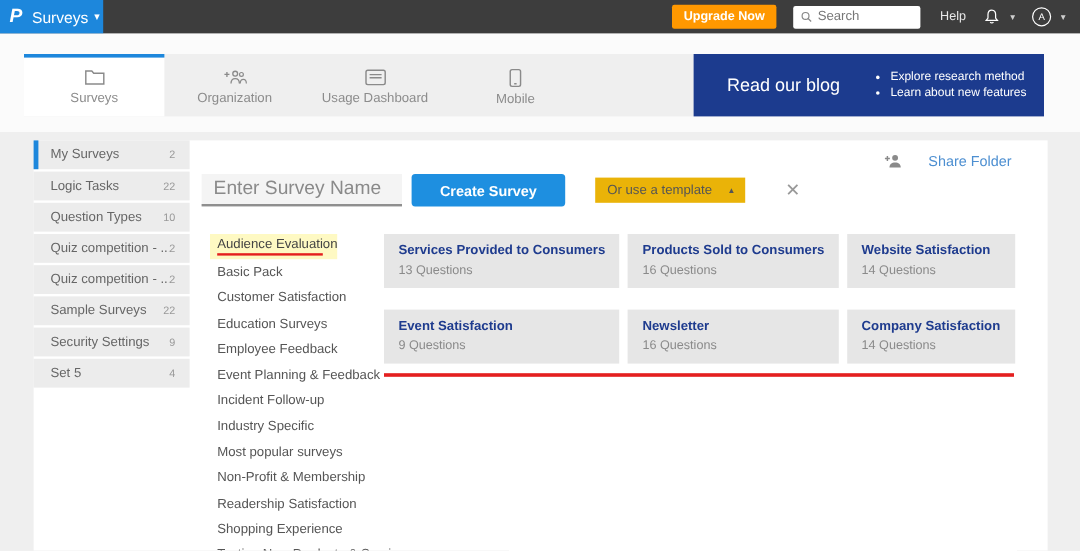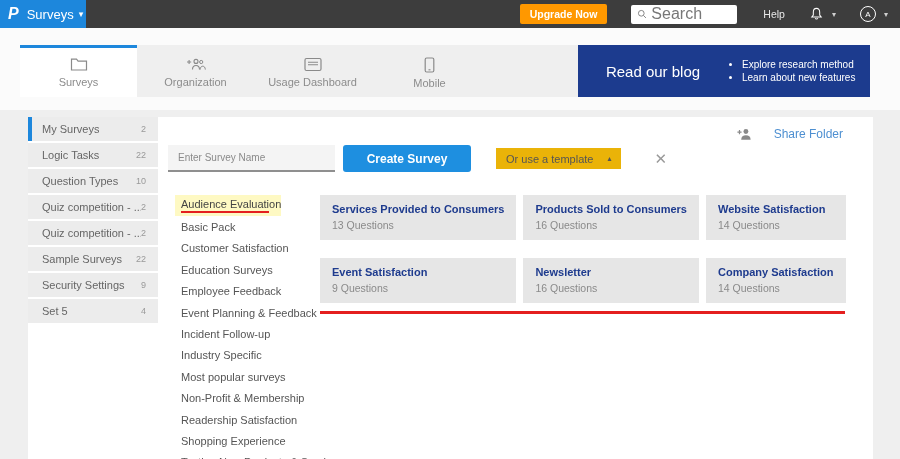--- a/index.html
+++ b/index.html
@@ -6,25 +6,25 @@
   html,body { width:900px; height:459px; }
   body { font-family:"Liberation Sans", sans-serif; background:#efefef; overflow:hidden; }
   .page { width:900px; height:459px; overflow:hidden; display:flex; flex-direction:column; }
 
   
   .topbar { height:28px; background:#3d3d3d; display:flex; align-items:stretch; flex:none; }
   .logo-block { width:86px; background:#1d87dc; display:flex; align-items:center; padding:0 8px; cursor:pointer; }
   .logo { color:#fff; font-weight:bold; font-size:16px; font-style:italic; margin-right:8px; }
   .product { color:#fff; font-size:13px; }
   .caret { color:#fff; font-size:9px; margin-left:5px; }
-  .topbar-right { flex:1; display:flex; align-items:center; justify-content:flex-end; gap:24px; padding-right:12px; }
+  .topbar-right { flex:1; display:flex; align-items:center; justify-content:flex-end; gap:14px; padding-right:12px; }
   .upgrade { background:#ff9800; color:#fff; border:none; border-radius:2px; font-size:10.5px; font-weight:bold;
              padding:4px 10px; font-family:inherit; cursor:pointer; }
   .searchbox { background:#fff; border-radius:2px; height:19px; width:106px; display:flex; align-items:center; padding:0 6px; gap:4px; }
-  .searchbox input { border:none; outline:none; width:80px; font-size:16px; font-family:inherit; color:#333; background:transparent; }
+  .searchbox input { border:none; outline:none; width:80px; font-size:11px; font-family:inherit; color:#333; background:transparent; }
   .searchbox input::placeholder { color:#777; }
   .help { color:#e8e8e8; font-size:10.5px; margin-left:2px; cursor:pointer; }
   .bell-wrap,.avatar-wrap { display:flex; align-items:center; gap:3px; cursor:pointer; }
   .bell-wrap .caret,.avatar-wrap .caret { color:#cfcfcf; font-size:8px; }
   .avatar { width:16px; height:16px; border:1.2px solid #fff; border-radius:50%; color:#fff; font-size:8px;
             display:flex; align-items:center; justify-content:center; }
 
   
   .header-band { height:82px; background:#fbfbfb; flex:none; padding:17px 0 0 20px; }
   .tabs-row { width:850px; height:52px; display:flex; }
@@ -51,21 +51,21 @@
   .side-label { font-size:11px; color:#666; white-space:nowrap; overflow:hidden; }
   .side-count { font-size:9px; color:#999; }
 
   
   .main { flex:1; position:relative; padding-left:10px; }
   .share-folder { position:absolute; top:10px; right:30px; display:flex; align-items:center; gap:21px;
                   font-size:12px; color:#4d8fd1; cursor:pointer;text-align:right; }
 
   .toolbar { display:flex; align-items:center; margin-top:28px; height:27px; }
   .survey-input { width:167px; height:27px; background:#f4f4f4; border:none; border-bottom:2px solid #8f8f8f;
-                  font-size:10px; padding:0 10px; font-family:inherit; color:#6d28d9; outline:none; }
+                  font-size:16px; padding:0 10px; font-family:inherit; color:#6d28d9; outline:none; }
   .survey-input::placeholder { color:#8a8a8a; }
   .create-btn { margin-left:8px; width:128px; height:27px; background:#1e8fe0; color:#fff; border:none;
                 border-radius:3px; font-size:12px; font-weight:bold; font-family:inherit; cursor:pointer; }
   .template-dd { margin-left:25px; height:21px; background:#eab308; padding:0 10px; display:flex; align-items:center;
                  gap:9px; font-size:11px; color:#555; cursor:pointer; }
   .template-dd .caret { color:#555; font-size:8px; }
   .close-x { margin-left:33px; font-size:15px; color:#999; cursor:pointer; line-height:1; }
 
   .content-row { display:flex; margin-top:23px; margin-left:7px; }
   .categories { width:145px; flex:none; }

